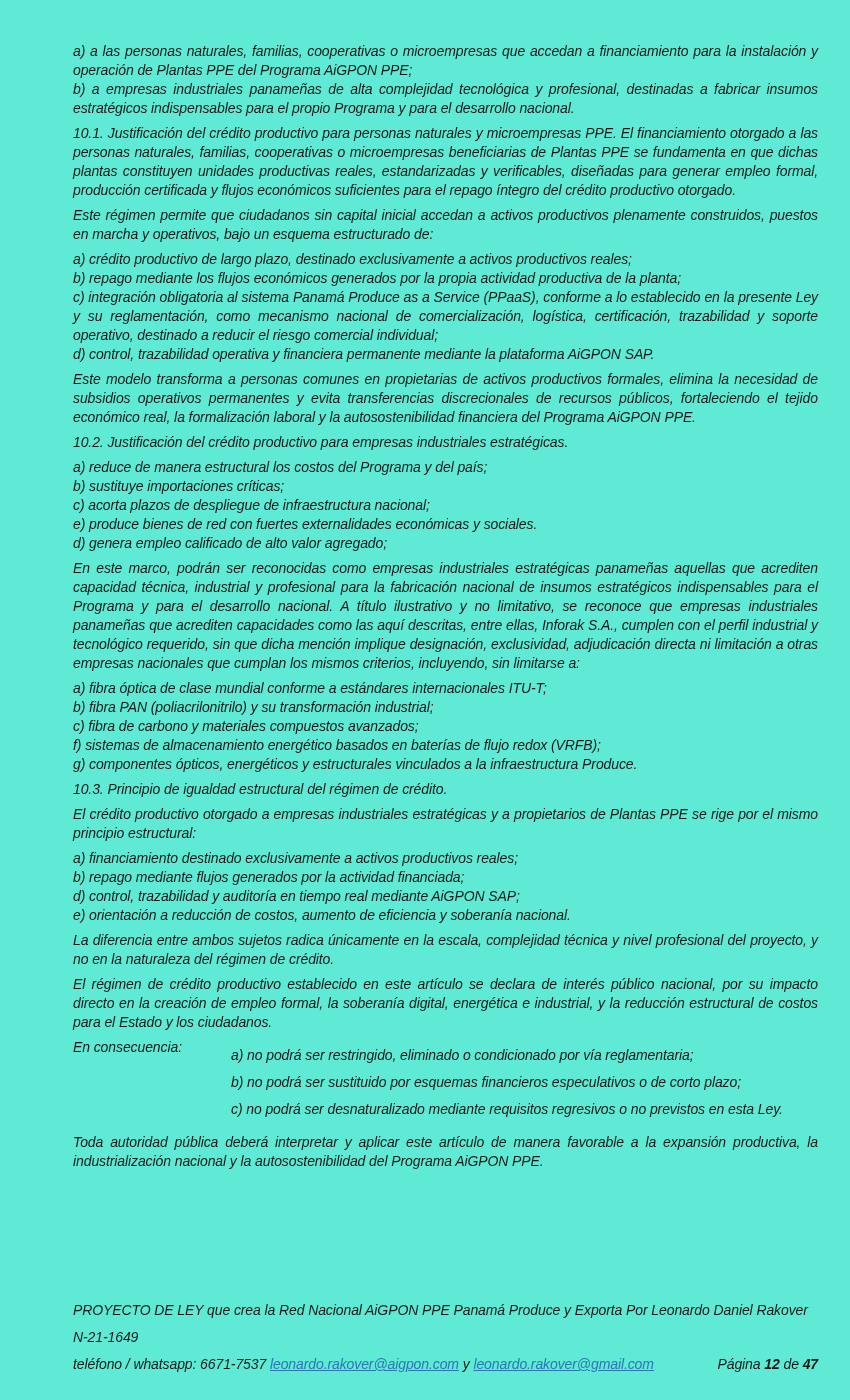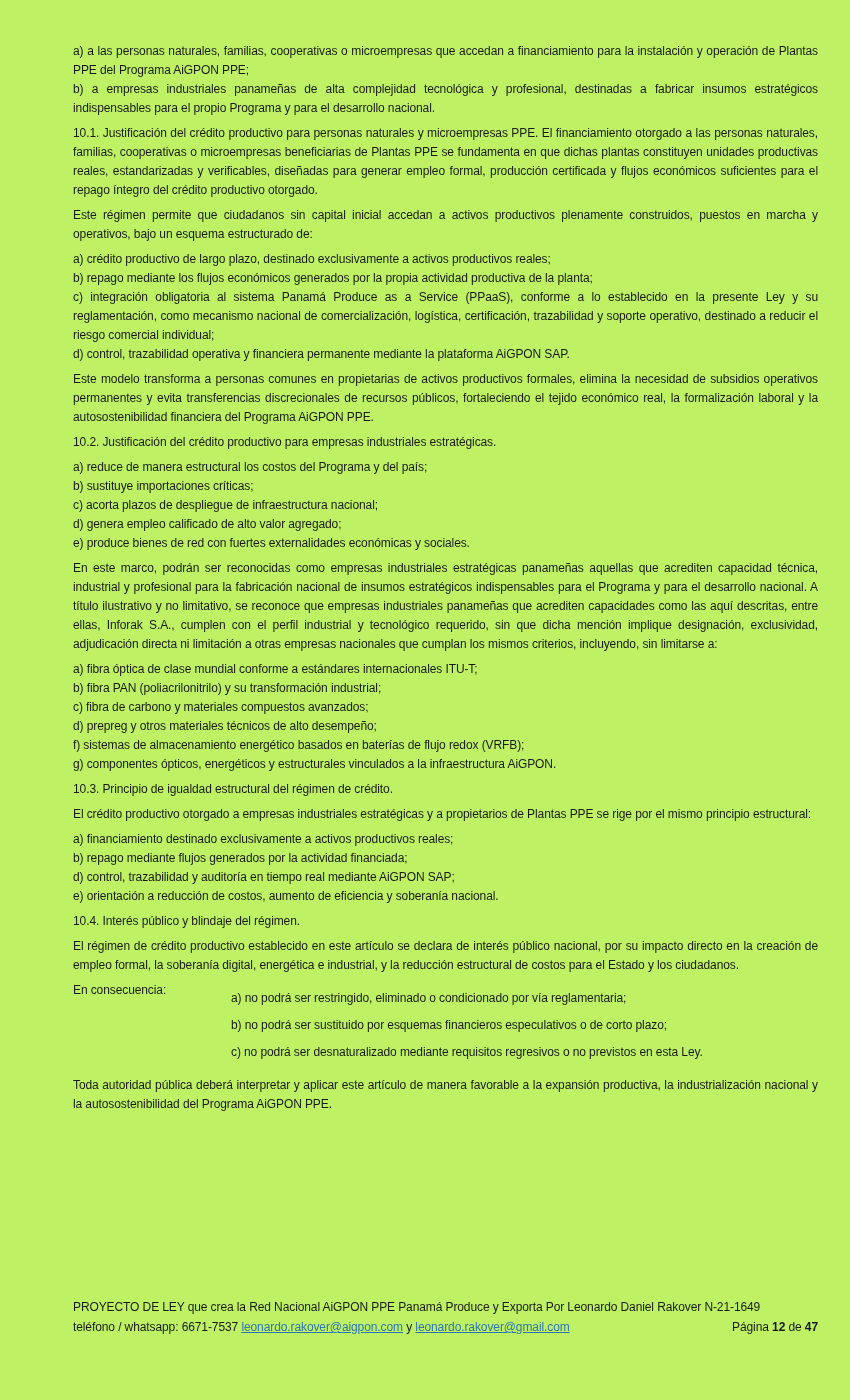--- a/index.html
+++ b/index.html
@@ -1,41 +1,42 @@
 <!DOCTYPE html>
 <html lang="es"><head>
 <meta charset="utf-8">
 <style>
   html,body{margin:0;padding:0;background:#ffffff;}
   .page{
     position:relative;
     width:850px;height:1400px;
-    background:#bef264;
+    background:#5eead4;
     font-family:"Liberation Sans", sans-serif;
     color:#1a1a1a;
-    font-size:12px;
+    font-size:14px;
     line-height:19px;
     letter-spacing:-0.1px;
     overflow:hidden;
+    font-style:italic;
   }
   .body-text{
     position:absolute;
     left:73px;top:42px;width:745px;
   }
   .para{margin:0 0 6px 0;text-align:justify;}
   .list{margin:0 0 6px 0;}
   .list .para{margin:0;}
   .hang{display:flex;margin:0 0 6px 0;}
   .hang-label{flex:0 0 150px;}
   .hang-items{flex:1;}
   .hang-items .para{margin:8px;text-align:left;}
   .footer{
     position:absolute;
     left:73px;right:32px;top:1297px;
-    line-height:20px;
+    line-height:27px;
   }
   .footer p{margin:0;}
   .f2{display:flex;justify-content:space-between;align-items:baseline;text-align:right;}
   .f2-left{white-space:pre-wrap;}
   .link{color:#2E75B6;text-decoration:underline;cursor:pointer;}
   .pagenum b{font-weight:bold;}
 </style>
 </head>
 <body>
 
@@ -60,48 +61,47 @@
 
     <p class="para">Este modelo transforma a personas comunes en propietarias de activos productivos formales, elimina la necesidad de subsidios operativos permanentes y evita transferencias discrecionales de recursos públicos, fortaleciendo el tejido económico real, la formalización laboral y la autosostenibilidad financiera del Programa AiGPON PPE.</p>
 
     <p class="para">10.2. Justificación del crédito productivo para empresas industriales estratégicas.</p>
 
 
     <div class="list">
       <p class="para">a) reduce de manera estructural los costos del Programa y del país;</p>
       <p class="para">b) sustituye importaciones críticas;</p>
       <p class="para">c) acorta plazos de despliegue de infraestructura nacional;</p>
+      <p class="para">e) produce bienes de red con fuertes externalidades económicas y sociales.</p>
       <p class="para">d) genera empleo calificado de alto valor agregado;</p>
-      <p class="para">e) produce bienes de red con fuertes externalidades económicas y sociales.</p>
     </div>
 
     <p class="para">En este marco, podrán ser reconocidas como empresas industriales estratégicas panameñas aquellas que acrediten capacidad técnica, industrial y profesional para la fabricación nacional de insumos estratégicos indispensables para el Programa y para el desarrollo nacional. A título ilustrativo y no limitativo, se reconoce que empresas industriales panameñas que acrediten capacidades como las aquí descritas, entre ellas, Inforak S.A., cumplen con el perfil industrial y tecnológico requerido, sin que dicha mención implique designación, exclusividad, adjudicación directa ni limitación a otras empresas nacionales que cumplan los mismos criterios, incluyendo, sin limitarse a:</p>
 
     <div class="list">
       <p class="para">a) fibra óptica de clase mundial conforme a estándares internacionales ITU-T;</p>
       <p class="para">b) fibra PAN (poliacrilonitrilo) y su transformación industrial;</p>
       <p class="para">c) fibra de carbono y materiales compuestos avanzados;</p>
-      <p class="para">d) prepreg y otros materiales técnicos de alto desempeño;</p>
       <p class="para">f) sistemas de almacenamiento energético basados en baterías de flujo redox (VRFB);</p>
-      <p class="para">g) componentes ópticos, energéticos y estructurales vinculados a la infraestructura AiGPON.</p>
+      <p class="para">g) componentes ópticos, energéticos y estructurales vinculados a la infraestructura Produce.</p>
     </div>
 
     <p class="para">10.3. Principio de igualdad estructural del régimen de crédito.</p>
 
     <p class="para">El crédito productivo otorgado a empresas industriales estratégicas y a propietarios de Plantas PPE se rige por el mismo principio estructural:</p>
 
     <div class="list">
       <p class="para">a) financiamiento destinado exclusivamente a activos productivos reales;</p>
       <p class="para">b) repago mediante flujos generados por la actividad financiada;</p>
       <p class="para">d) control, trazabilidad y auditoría en tiempo real mediante AiGPON SAP;</p>
       <p class="para">e) orientación a reducción de costos, aumento de eficiencia y soberanía nacional.</p>
     </div>
 
+    <p class="para">La diferencia entre ambos sujetos radica únicamente en la escala, complejidad técnica y nivel profesional del proyecto, y no en la naturaleza del régimen de crédito.</p>
 
-    <p class="para">10.4. Interés público y blindaje del régimen.</p>
 
     <p class="para">El régimen de crédito productivo establecido en este artículo se declara de interés público nacional, por su impacto directo en la creación de empleo formal, la soberanía digital, energética e industrial, y la reducción estructural de costos para el Estado y los ciudadanos.</p>
 
     <div class="hang">
       <span class="hang-label">En consecuencia:</span>
       <div class="hang-items">
         <p class="para">a) no podrá ser restringido, eliminado o condicionado por vía reglamentaria;</p>
         <p class="para">b) no podrá ser sustituido por esquemas financieros especulativos o de corto plazo;</p>
         <p class="para">c) no podrá ser desnaturalizado mediante requisitos regresivos o no previstos en esta Ley.</p>
       </div>

